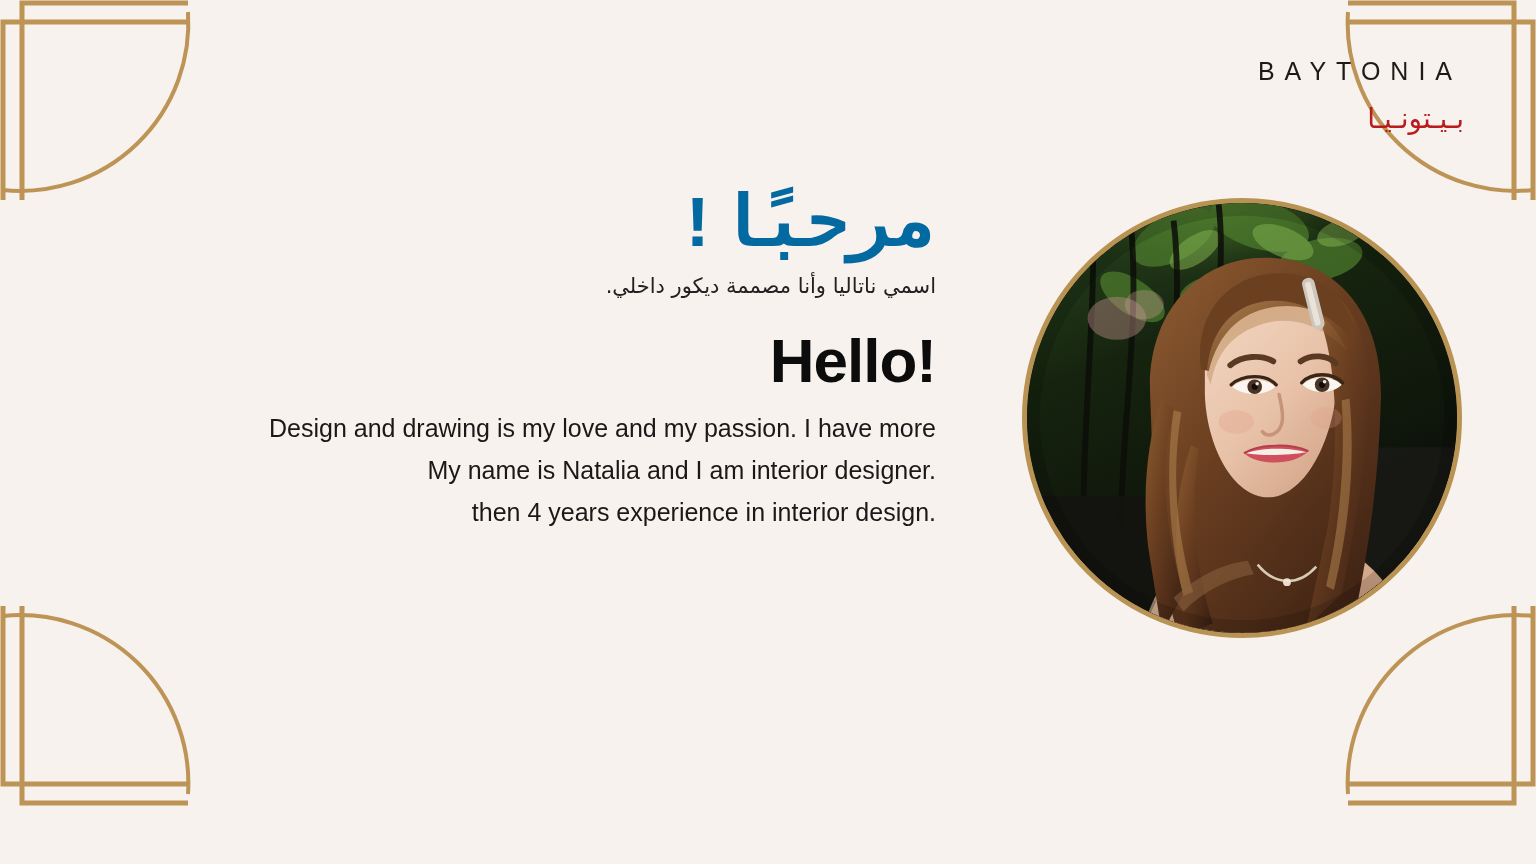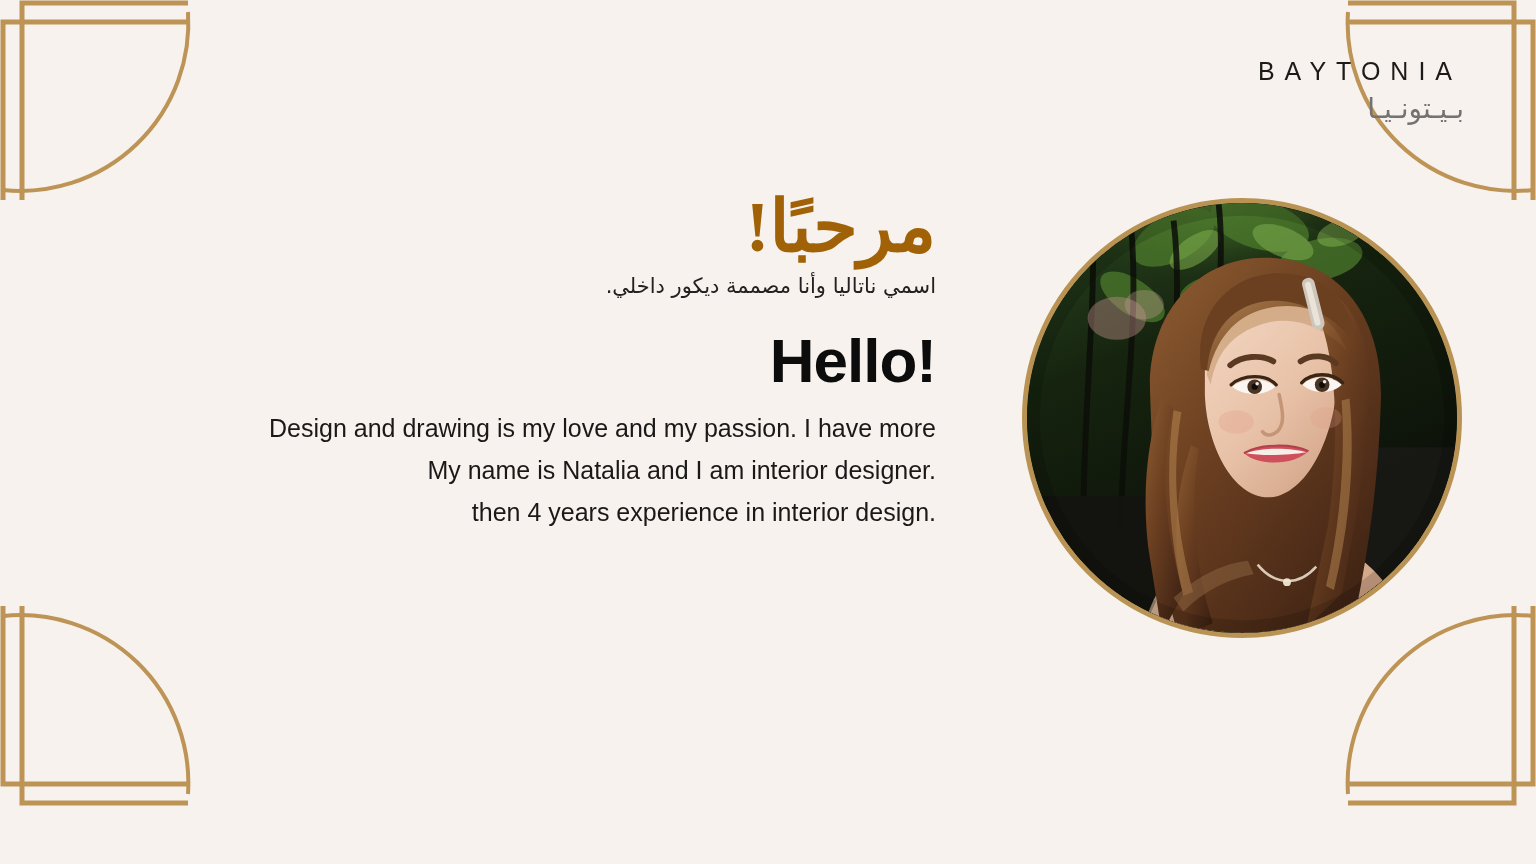--- a/index.html
+++ b/index.html
@@ -53,45 +53,45 @@
     letter-spacing:10px;
     color:#1d1b19;
     line-height:1.1;
     padding-right:2px;
     white-space:nowrap;
   }
   .logo-arabic {
     font-family:"DejaVu Sans", sans-serif;
     font-size:28px;
     font-weight:400;
-    color:#737373;
+    color:#b91c1c;
     line-height:1.35;
-    margin-top:4px;
+    margin-top:14px;
     letter-spacing:1px;
     direction:rtl;
     white-space:nowrap;
   }
 
   
   .content {
     position:absolute;
     left:96px;
     top:186px;
     width:840px;
   }
 
   .ar-block {
     direction:rtl;
     text-align:right;
   }
   .ar-heading {
-    font-family:Liberation Serif, serif;
+    font-family:Liberation Mono, monospace;
     font-size:72px;
     font-weight:700;
-    color:#a16207;
+    color:#0369a1;
     line-height:1.15;
     letter-spacing:-1px;
   }
   .ar-body {
     font-family:"DejaVu Sans", sans-serif;
     font-size:21px;
     font-weight:400;
     color:#222020;
     line-height:1.62;
     margin-top:0;

